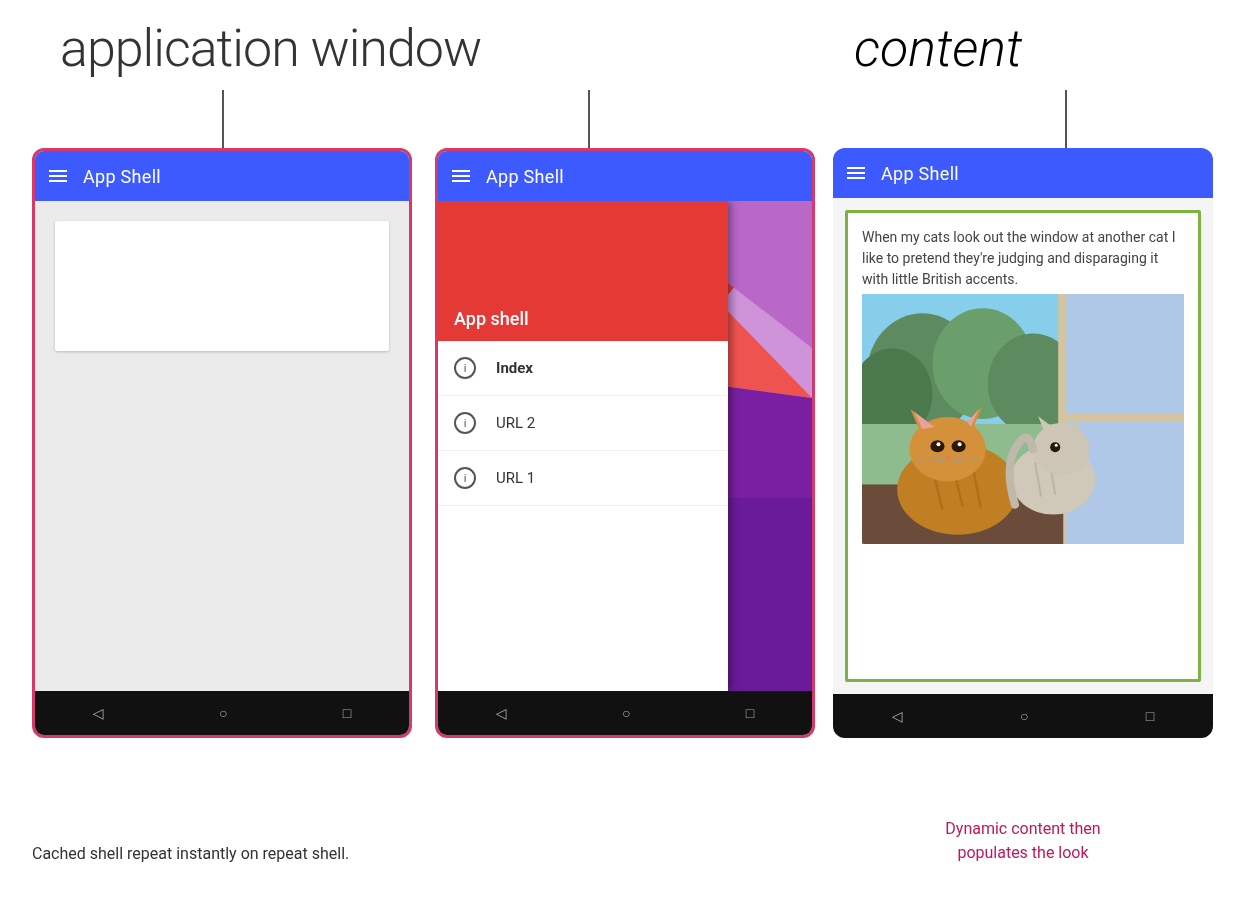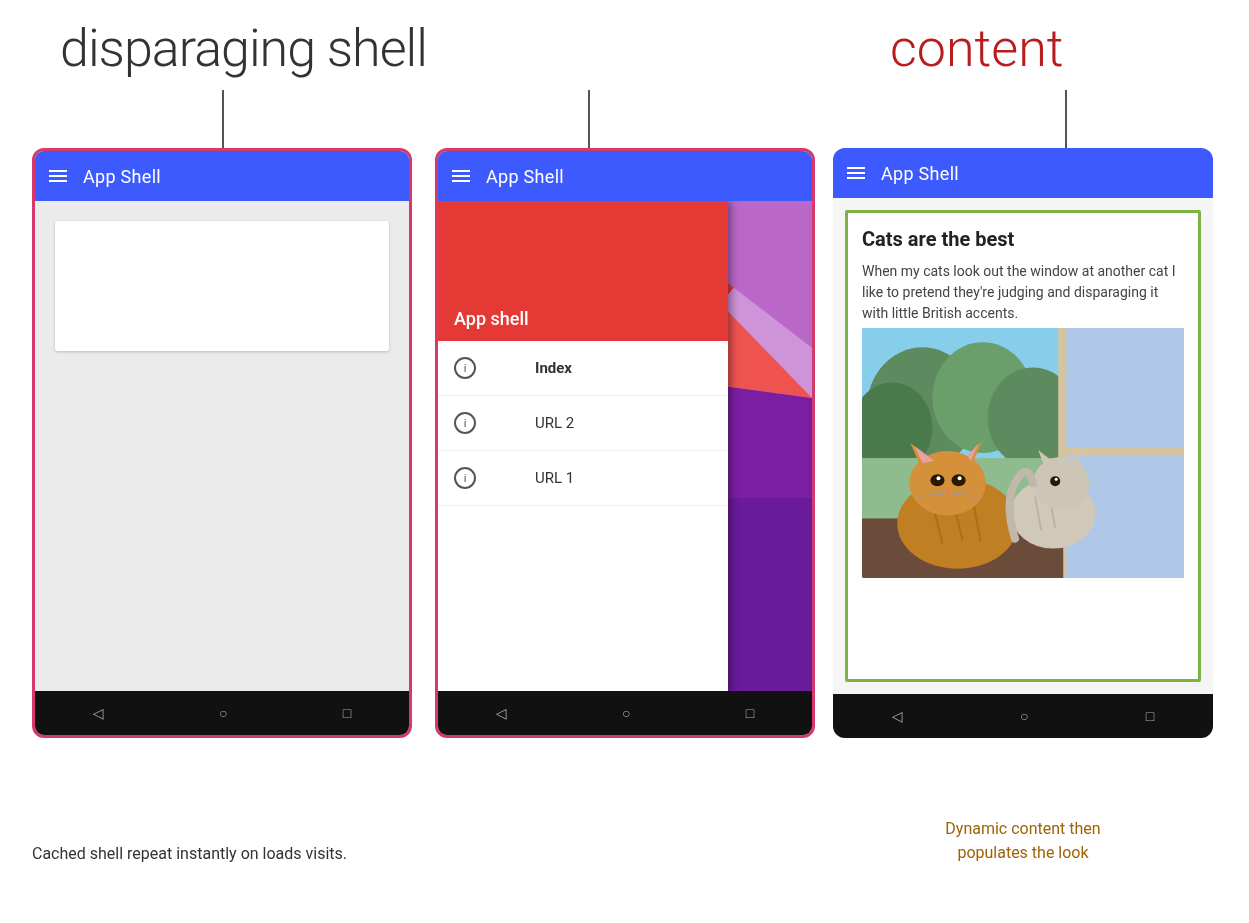--- a/index.html
+++ b/index.html
@@ -28,24 +28,25 @@
       left: 60px;
       font-size: 52px;
       color: #333;
       font-weight: 300;
       letter-spacing: -1px;
     }
 
     .label-content {
       position: absolute;
       top: 18px;
-      left: 890px;
+      left: 854px;
       font-size: 52px;
-      color: #b91c1c;
+      color: #000000;
       font-weight: 300;
+      font-style: italic;
     }
 
     
     .arrow-line {
       position: absolute;
       width: 2px;
       background: #555;
     }
     .arrow-line::after {
       content: '';
@@ -258,21 +259,20 @@
       align-items: center;
       justify-content: center;
       font-size: 11px;
       color: #555;
       flex-shrink: 0;
     }
 
     .drawer-item-text {
       font-size: 15px;
       color: #333;
-      margin-left: 39px;
     }
 
     
     .phone-3-content {
       background: #f5f5f5;
       height: calc(100% - 50px - 44px);
       overflow: hidden;
     }
 
     .content-card {
@@ -325,35 +325,35 @@
       text-align: left;
       line-height: 1.4;
     }
 
     .caption-right {
       position: absolute;
       bottom: 58px;
       left: 833px;
       width: 380px;
       font-size: 16px;
-      color: #a16207;
+      color: #be185d;
       text-align: center;
       line-height: 1.5;
     }
 
     .bold-text {
       font-weight: 400;
     }
   </style>
 </head>
 <body>
 
 <div class="main-container">
 
-  <div class="label-application-shell">disparaging shell</div>
+  <div class="label-application-shell">application window</div>
   <div class="label-content">content</div>
 
   <div class="arrow-line arrow-left"></div>
   <div class="arrow-line arrow-center"></div>
   <div class="arrow-line arrow-right"></div>
 
   <div class="phone-frame phone-1">
     <div class="app-bar">
       <div class="app-bar-icon">
         <span></span>
@@ -427,21 +427,20 @@
     <div class="app-bar">
       <div class="app-bar-icon">
         <span></span>
           <span></span>
           <span></span>
       </div>
       <div class="app-bar-title">App Shell</div>
     </div>
     <div class="phone-3-content">
       <div class="content-card">
-        <div class="content-title">Cats are the best</div>
         <div class="content-text">When my cats look out the window at another cat I like to pretend they're judging and disparaging it with little British accents.</div>
         <div class="cat-image">
           <svg class="cat-scene" viewBox="0 0 320 250" preserveAspectRatio="xMidYMid slice">
 
             <rect width="320" height="250" fill="#87ceeb"></rect>
 
             <ellipse cx="60" cy="80" rx="55" ry="60" fill="#5d8a5e"></ellipse>
             <ellipse cx="120" cy="70" rx="50" ry="55" fill="#6a9e6b"></ellipse>
             <ellipse cx="30" cy="100" rx="40" ry="45" fill="#4a7a4b"></ellipse>
             <ellipse cx="170" cy="90" rx="45" ry="50" fill="#5d8a5e"></ellipse>
@@ -498,20 +497,20 @@
       </div>
     </div>
     <div class="android-nav">
       <span class="nav-icon">◁</span>
       <span class="nav-icon">○</span>
       <span class="nav-icon">□</span>
     </div>
   </div>
 
   <div class="caption-left">
-    <span>Cached shell repeat </span><span class="bold-text">instantly</span><span> on loads visits.</span>
+    <span>Cached shell repeat </span><span class="bold-text">instantly</span><span> on repeat shell.</span>
   </div>
   <div class="caption-right">
     <span>Dynamic content then</span><br>
     <span>populates the look</span>
   </div>
 
 </div>
 
 </body></html>

